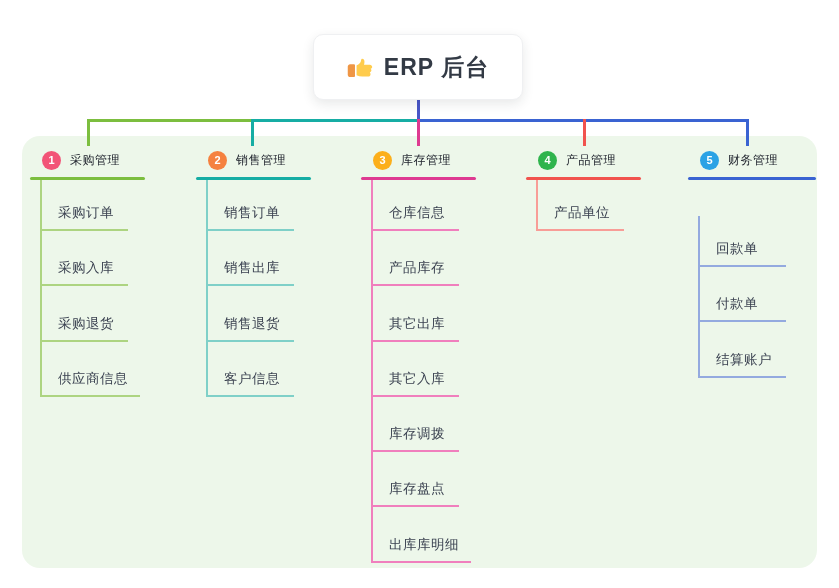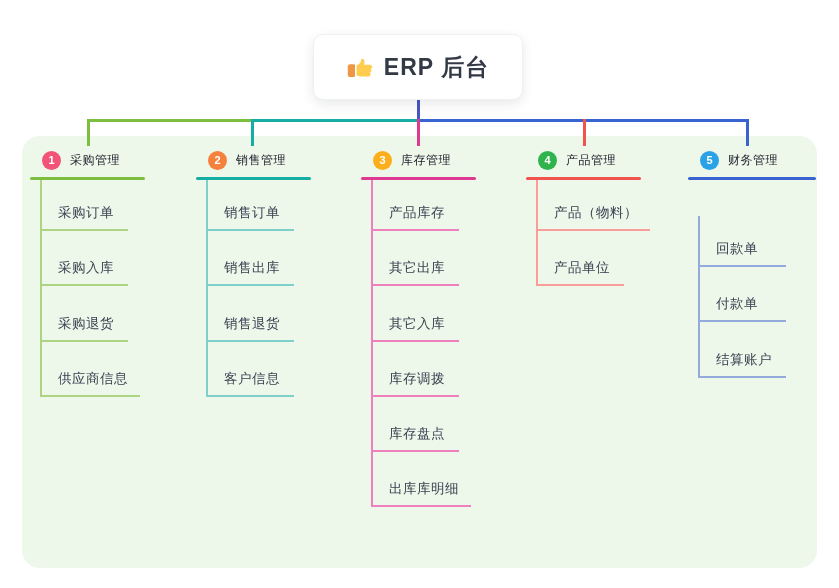--- a/index.html
+++ b/index.html
@@ -108,36 +108,36 @@
           <li class="child" style="border-bottom-color: rgb(127, 208, 200);">客户信息</li>
         </ul>
       </div>
       <div class="branch b3">
         <div class="branch-header">
           <span class="badge" style="background: rgb(252, 175, 27);">3</span>
           <span class="branch-title">库存管理</span>
         </div>
         <div class="branch-underline" style="background: rgb(222, 58, 145);"></div>
         <ul class="children" style="border-left-color: rgb(240, 127, 189);">
+          <li class="child" style="border-bottom-color: rgb(240, 127, 189);">仓库信息</li>
           <li class="child" style="border-bottom-color: rgb(240, 127, 189);">产品库存</li>
           <li class="child" style="border-bottom-color: rgb(240, 127, 189);">其它出库</li>
           <li class="child" style="border-bottom-color: rgb(240, 127, 189);">其它入库</li>
           <li class="child" style="border-bottom-color: rgb(240, 127, 189);">库存调拨</li>
           <li class="child" style="border-bottom-color: rgb(240, 127, 189);">库存盘点</li>
           <li class="child" style="border-bottom-color: rgb(240, 127, 189);">出库库明细</li>
         </ul>
       </div>
       <div class="branch b4">
         <div class="branch-header">
           <span class="badge" style="background: rgb(47, 180, 77);">4</span>
           <span class="branch-title">产品管理</span>
         </div>
         <div class="branch-underline" style="background: rgb(241, 83, 78);"></div>
         <ul class="children" style="border-left-color: rgb(248, 157, 151);">
-          <li class="child" style="border-bottom-color: rgb(248, 157, 151);">产品（物料）</li>
           <li class="child" style="border-bottom-color: rgb(248, 157, 151);">产品单位</li>
         </ul>
       </div>
       <div class="branch b5">
         <div class="branch-header">
           <span class="badge" style="background: rgb(43, 162, 229);">5</span>
           <span class="branch-title">财务管理</span>
         </div>
         <div class="branch-underline" style="background: rgb(58, 99, 210);"></div>
         <ul class="children" style="border-left-color: rgb(148, 170, 223);">

